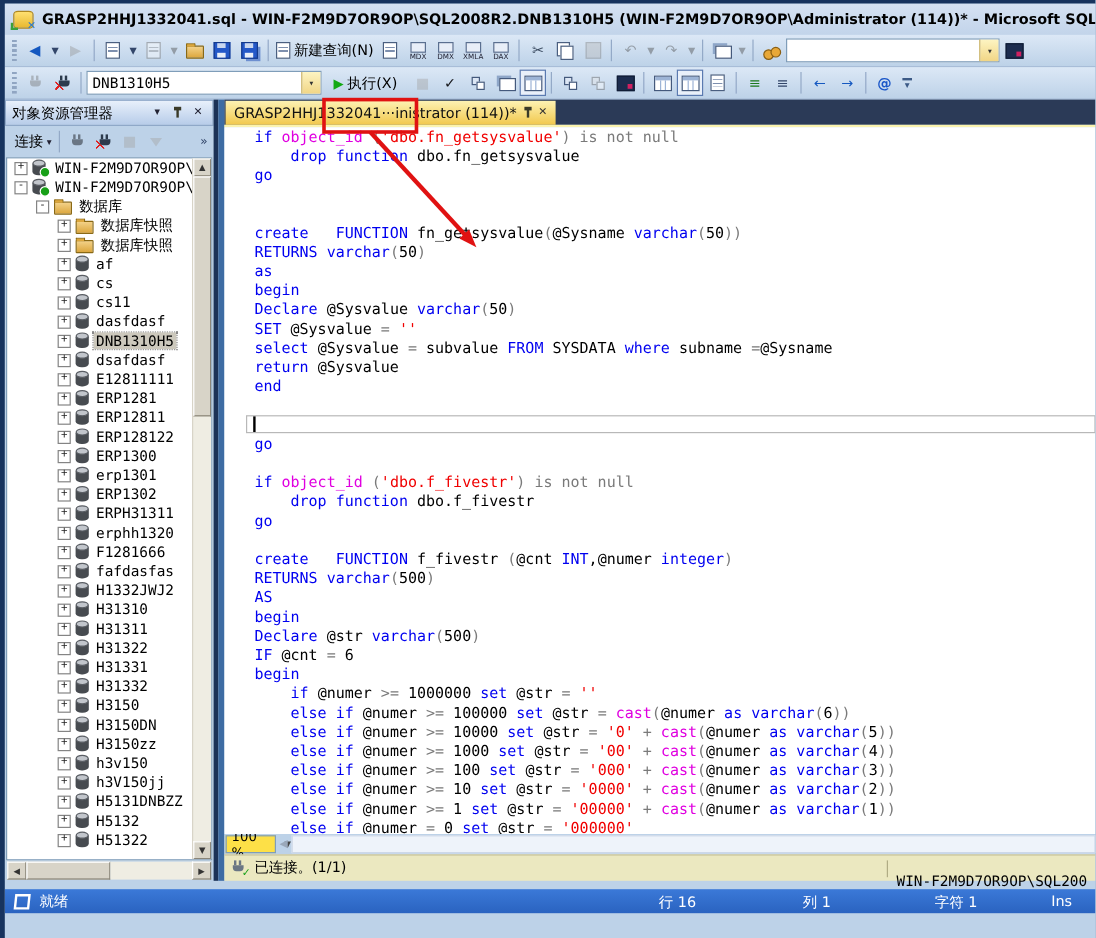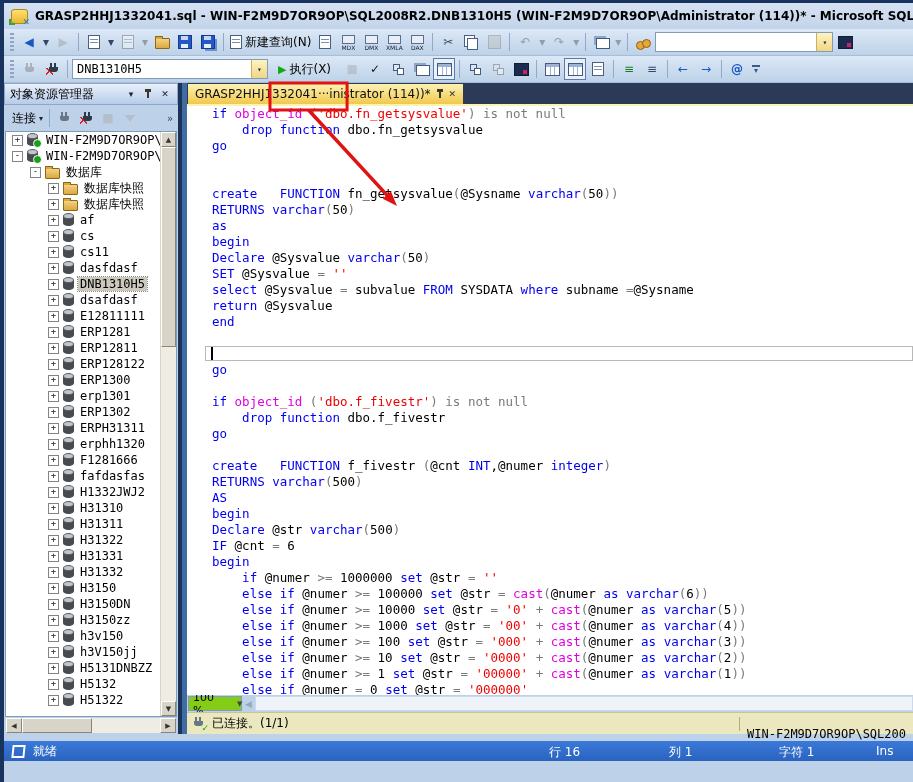--- a/index.html
+++ b/index.html
@@ -128,21 +128,21 @@
   .tabclose{font-size:9px;color:#333;}
   .tabline{height:2px;background:#fbf3ae;flex:none;}
   .codewrap{position:relative;flex:1;background:#fff;overflow:hidden;}
   .code{position:absolute;inset:0;padding-left:25px;font-family:"DejaVu Sans Mono",monospace;
     font-size:12.5px;line-height:16px;white-space:pre;}
   .cline{height:16px;}
   .k{color:#0000f0}.s{color:#f00000}.f{color:#e000e0}.g{color:#7a7a7a}.t{color:#000}
   .curbox{position:absolute;left:18px;right:0;height:15px;border:1px solid #b8b8b8;box-sizing:border-box;}
   .caret{position:absolute;width:1.5px;height:13px;background:#000;}
   .edbottom{height:17px;display:flex;align-items:center;background:#bdd2e8;gap:3px;padding-left:1px;flex:none;}
-  .zoombox{width:54px;height:15px;background:#84cc16;border:1px solid #7f9db9;display:flex;align-items:center;
+  .zoombox{width:42px;height:15px;background:#fde047;border:1px solid #7f9db9;display:flex;align-items:center;
     font-size:11px;box-sizing:border-box;gap:23px;}
   .zval{flex:1;padding-left:4px;}
   .zarr{width:13px;text-align:center;font-size:7px;color:#444;}
   .harrow{color:#9aa8ba;font-size:9px;}
   .htrack{flex:1;height:15px;background:#eef3fa;border:1px solid #cdd8e8;box-sizing:border-box;}
   .connbar{height:22px;background:#ebe8c0;display:flex;align-items:center;padding:0 7px;gap:6px;
     border-top:1px solid #c8c49a;flex:none;box-sizing:border-box;}
   .plugwrap{position:relative;width:12px;height:13px;flex:none;}
   .okmark{position:absolute;right:-3px;bottom:-3px;color:#18a018;font-weight:bold;font-size:9px;}
   .cbright{margin-left:auto;display:flex;align-items:center;gap:7px;}

